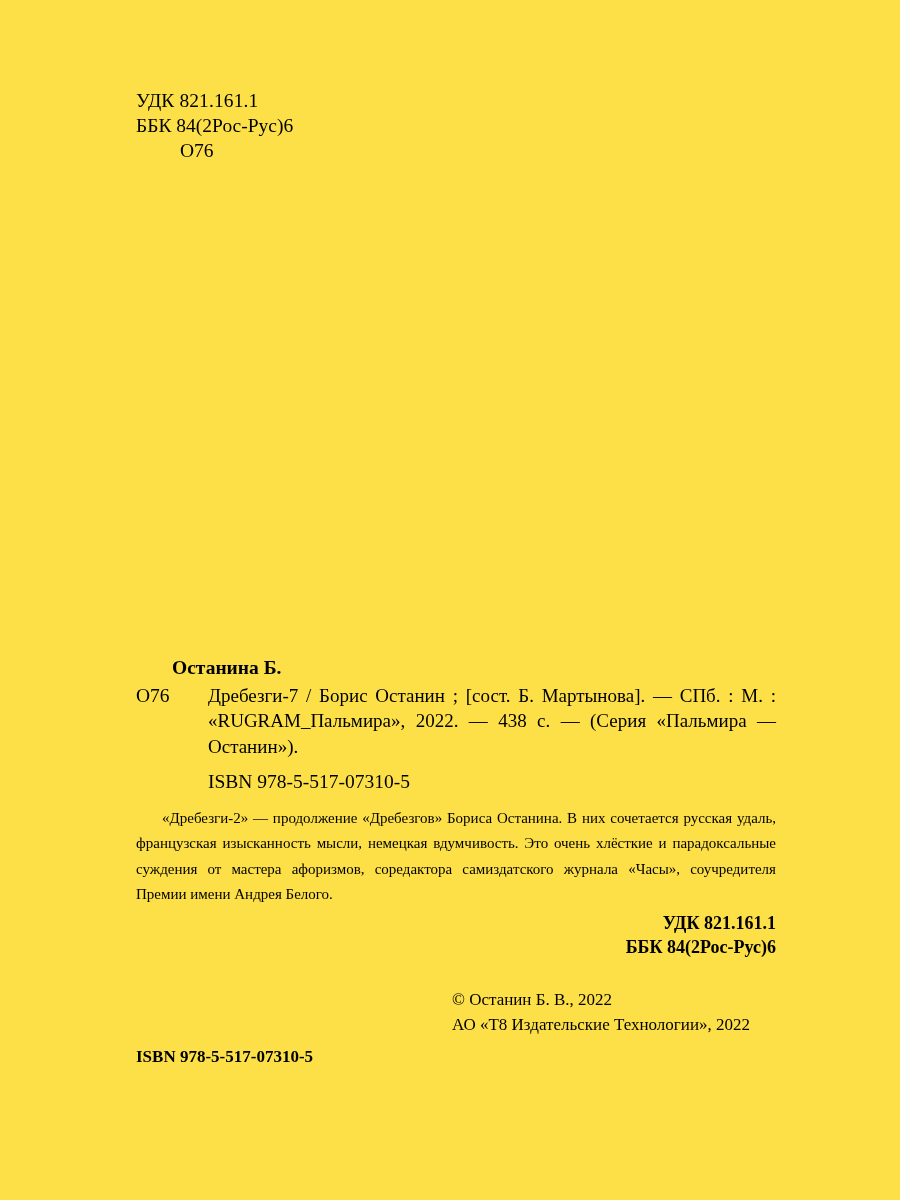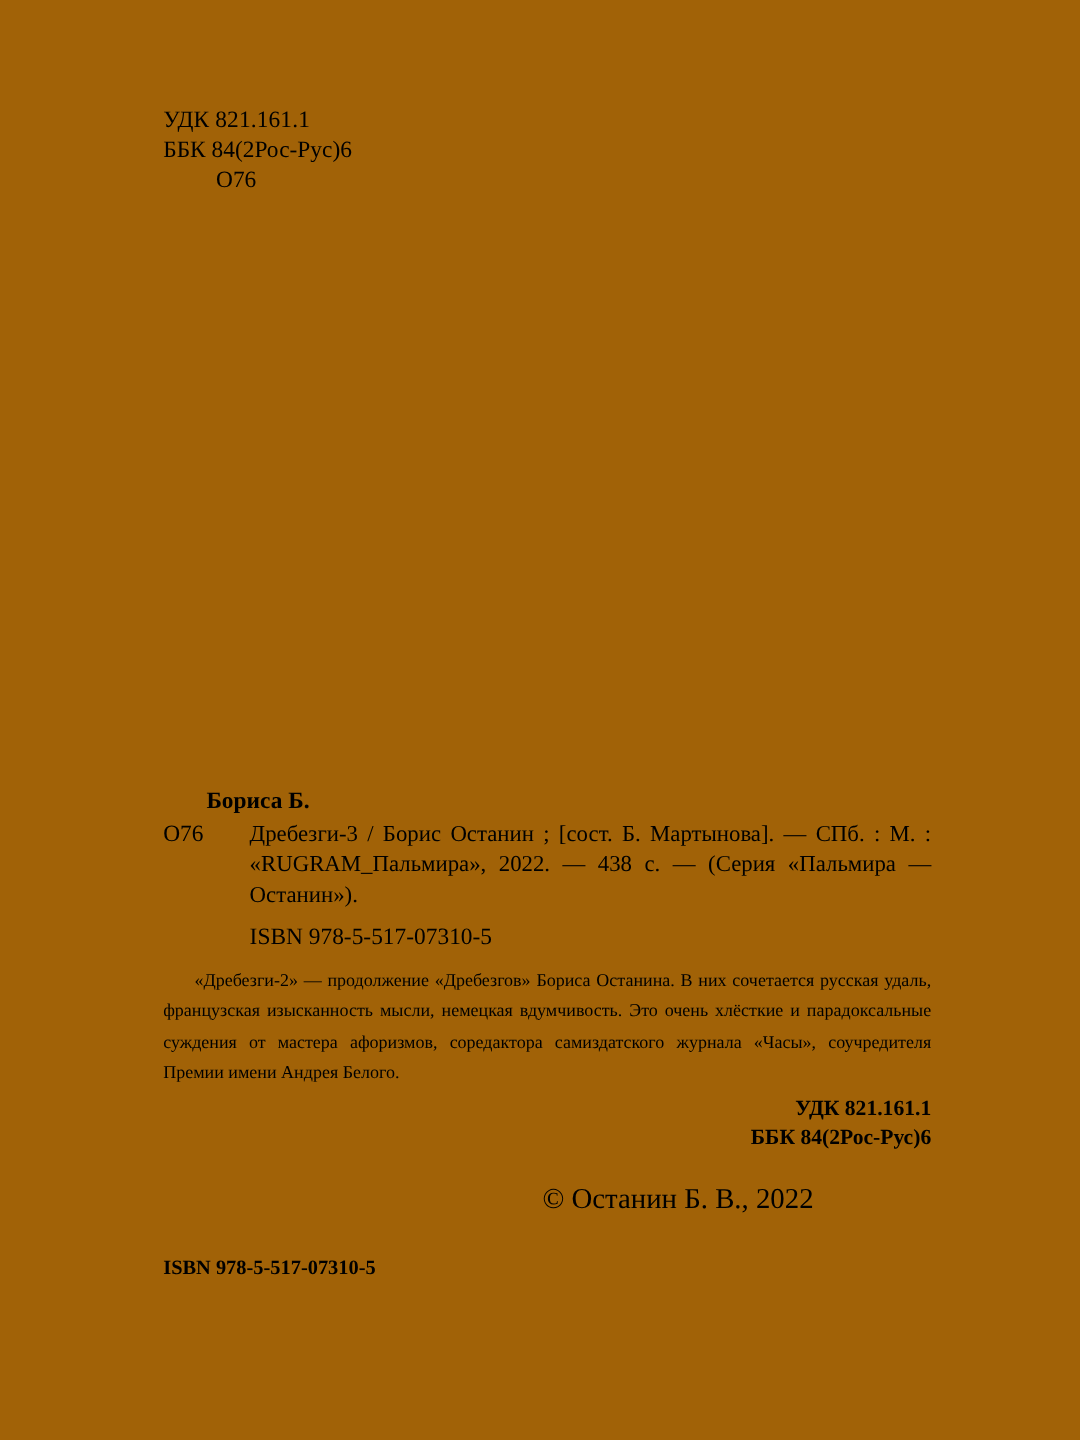--- a/index.html
+++ b/index.html
@@ -14,21 +14,21 @@
     font-family: "Liberation Serif", serif;
     color: #000000;
     overflow: hidden;
   }
 
   .page {
     position: absolute;
     inset: 0;
     width: 900px;
     height: 1200px;
-    background: #a16207;
+    background: #fde047;
   }
 
   
   .top-block {
     position: absolute;
     left: 136px;
     top: 88px;
     font-size: 19.5px;
     line-height: 25px;
   }
@@ -103,21 +103,21 @@
     font-weight: bold;
     font-size: 18px;
     line-height: 24px;
   }
 
   
   .copyright {
     position: absolute;
     left: 452px;
     top: 988px;
-    font-size: 24px;
+    font-size: 17px;
     line-height: 24.5px;
   }
   .copyright div {
     white-space: nowrap;
   }
 
   
   .isbn-bottom {
     position: absolute;
     left: 136px;
@@ -131,36 +131,37 @@
 
 <div class="page">
 
   <div class="top-block">
     <div class="line udk">УДК 821.161.1</div>
     <div class="line">ББК 84(2Рос-Рус)6</div>
     <div class="line code">О76</div>
   </div>
 
   <div class="record">
-    <div class="record-author">Бориса Б.</div>
+    <div class="record-author">Останина Б.</div>
 
     <div class="record-body">
       <span class="record-sigla">О76</span>
-      <span class="record-desc">Дребезги-3 / Борис Останин ; [сост. Б. Мартынова]. — СПб. : М. : «RUGRAM_Пальмира», 2022. — 438 с. — (Серия «Пальмира — Останин»).</span>
+      <span class="record-desc">Дребезги-7 / Борис Останин ; [сост. Б. Мартынова]. — СПб. : М. : «RUGRAM_Пальмира», 2022. — 438 с. — (Серия «Пальмира — Останин»).</span>
     </div>
 
     <div class="isbn-line">ISBN 978-5-517-07310-5</div>
 
     <div class="annotation"><span class="indent"></span><span>«Дребезги-2» — продолжение «Дребезгов» Бориса Останина. В них сочетается русская удаль, французская изысканность мысли, немецкая вдумчивость. Это очень хлёсткие и парадоксальные суждения от мастера афоризмов, соредактора самиздатского журнала «Часы», соучредителя Премии имени Андрея Белого.</span></div>
   </div>
 
   <div class="codes-repeat">
     <div>УДК 821.161.1</div>
     <div>ББК 84(2Рос-Рус)6</div>
   </div>
 
   <div class="copyright">
     <div>© Останин Б. В., 2022</div>
+    <div>АО «Т8 Издательские Технологии», 2022</div>
   </div>
 
   <div class="isbn-bottom">ISBN 978-5-517-07310-5</div>
 
 </div>
 
 </body></html>

